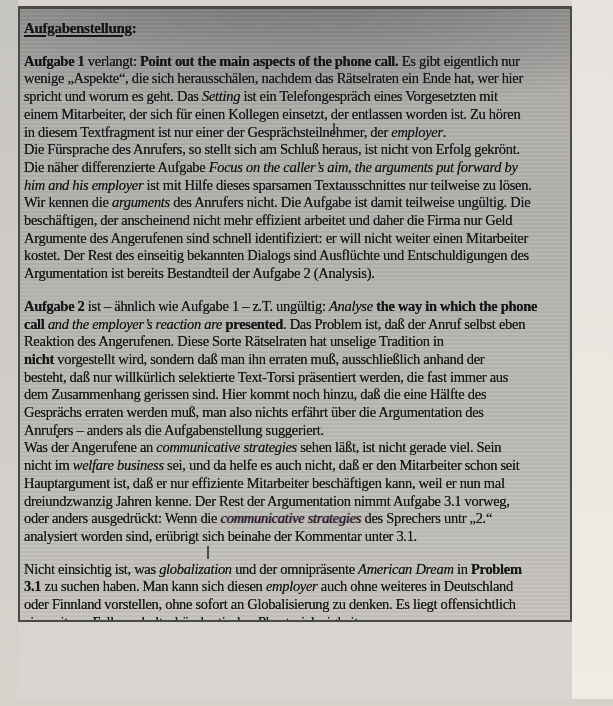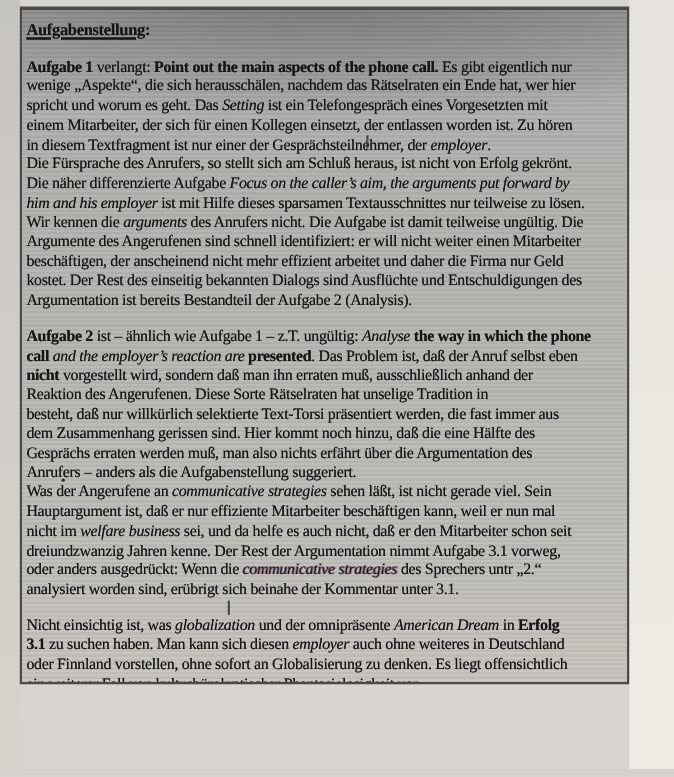--- a/index.html
+++ b/index.html
@@ -66,43 +66,43 @@
         <div class="para">
           <div class="line"><span class="b">Aufgabe 1</span><span class="n"> verlangt: </span><span class="bi">Point out the main aspects of the phone call.</span><span class="n"> Es gibt eigentlich nur</span></div>
           <div class="line"><span class="n">wenige „Aspekte“, die sich herausschälen, nachdem das Rätselraten ein Ende hat, wer hier</span></div>
           <div class="line"><span class="n">spricht und worum es geht. Das </span><span class="i">Setting</span><span class="n"> ist ein Telefongespräch eines Vorgesetzten mit</span></div>
           <div class="line"><span class="n">einem Mitarbeiter, der sich für einen Kollegen einsetzt, der entlassen worden ist. Zu hören</span></div>
           <div class="line"><span class="n">in diesem Textfragment ist nur einer der Gesprächsteilnehmer, der </span><span class="i">employer</span><span class="n">.</span></div>
           <div class="line"><span class="n">Die Fürsprache des Anrufers, so stellt sich am Schluß heraus, ist nicht von Erfolg gekrönt.</span></div>
           <div class="line"><span class="n">Die näher differenzierte Aufgabe </span><span class="i">Focus on the caller’s aim, the arguments put forward by</span></div>
           <div class="line"><span class="i">him and his employer</span><span class="n"> ist mit Hilfe dieses sparsamen Textausschnittes nur teilweise zu lösen.</span></div>
           <div class="line"><span class="n">Wir kennen die </span><span class="i">arguments</span><span class="n"> des Anrufers nicht. Die Aufgabe ist damit teilweise ungültig. Die</span></div>
+          <div class="line"><span class="n">beschäftigen, der anscheinend nicht mehr effizient arbeitet und daher die Firma nur Geld</span></div>
           <div class="line"><span class="n">Argumente des Angerufenen sind schnell identifiziert: er will nicht weiter einen Mitarbeiter</span></div>
-          <div class="line"><span class="n">beschäftigen, der anscheinend nicht mehr effizient arbeitet und daher die Firma nur Geld</span></div>
           <div class="line"><span class="n">kostet. Der Rest des einseitig bekannten Dialogs sind Ausflüchte und Entschuldigungen des</span></div>
           <div class="line"><span class="n">Argumentation ist bereits Bestandteil der Aufgabe 2 (Analysis).</span></div>
         </div>
         <div class="para">
           <div class="line"><span class="b">Aufgabe 2</span><span class="n"> ist – ähnlich wie Aufgabe 1 – z.T. ungültig: </span><span class="i">Analyse </span><span class="bi">the way in which the phone</span></div>
           <div class="line"><span class="bi">call </span><span class="i">and the employer’s reaction are </span><span class="bi">presented</span><span class="n">. Das Problem ist, daß der Anruf selbst eben</span></div>
+          <div class="line"><span class="n">Reaktion des Angerufenen. Diese Sorte Rätselraten hat unselige Tradition in</span></div>
           <div class="line"><span class="b">nicht</span><span class="n"> vorgestellt wird, sondern daß man ihn erraten muß, ausschließlich anhand der</span></div>
-          <div class="line"><span class="n">Reaktion des Angerufenen. Diese Sorte Rätselraten hat unselige Tradition in</span></div>
           <div class="line"><span class="n">besteht, daß nur willkürlich selektierte Text-Torsi präsentiert werden, die fast immer aus</span></div>
           <div class="line"><span class="n">dem Zusammenhang gerissen sind. Hier kommt noch hinzu, daß die eine Hälfte des</span></div>
           <div class="line"><span class="n">Gesprächs erraten werden muß, man also nichts erfährt über die Argumentation des</span></div>
           <div class="line"><span class="n">Anrufers – anders als die Aufgabenstellung suggeriert.</span></div>
           <div class="line"><span class="n">Was der Angerufene an </span><span class="i">communicative strategies</span><span class="n"> sehen läßt, ist nicht gerade viel. Sein</span></div>
+          <div class="line"><span class="n">nicht im </span><span class="i">welfare business</span><span class="n"> sei, und da helfe es auch nicht, daß er den Mitarbeiter schon seit</span></div>
           <div class="line"><span class="n">Hauptargument ist, daß er nur effiziente Mitarbeiter beschäftigen kann, weil er nun mal</span></div>
-          <div class="line"><span class="n">nicht im </span><span class="i">welfare business</span><span class="n"> sei, und da helfe es auch nicht, daß er den Mitarbeiter schon seit</span></div>
           <div class="line"><span class="n">dreiundzwanzig Jahren kenne. Der Rest der Argumentation nimmt Aufgabe 3.1 vorweg,</span></div>
           <div class="line"><span class="n">oder anders ausgedrückt: Wenn die </span><span class="if">communicative strategies</span><span class="n"> des Sprechers untr „2.“</span></div>
           <div class="line"><span class="n">analysiert worden sind, erübrigt sich beinahe der Kommentar unter 3.1.</span></div>
         </div>
         <div class="para">
-          <div class="line"><span class="n">Nicht einsichtig ist, was </span><span class="i">globalization</span><span class="n"> und der omnipräsente </span><span class="i">American Dream</span><span class="n"> in </span><span class="b">Erfolg</span></div>
+          <div class="line"><span class="n">Nicht einsichtig ist, was </span><span class="i">globalization</span><span class="n"> und der omnipräsente </span><span class="i">American Dream</span><span class="n"> in </span><span class="b">Problem</span></div>
           <div class="line"><span class="b">3.1</span><span class="n"> zu suchen haben. Man kann sich diesen </span><span class="i">employer</span><span class="n"> auch ohne weiteres in Deutschland</span></div>
           <div class="line"><span class="n">oder Finnland vorstellen, ohne sofort an Globalisierung zu denken. Es liegt offensichtlich</span></div>
           <div class="line"><span class="n">ein weiterer Fall von kultusbürokratischer Phantasielosigkeit vor.</span></div>
         </div>
       </div>
     <div class="artifact dot"></div>
     <div class="artifact cur1"></div>
     <div class="artifact cur2"></div>
   </div>
 </div>

